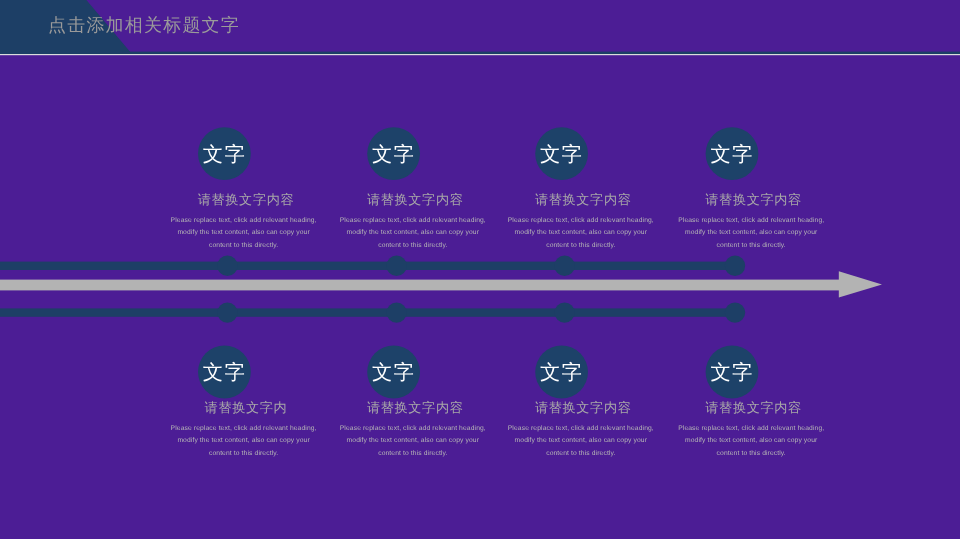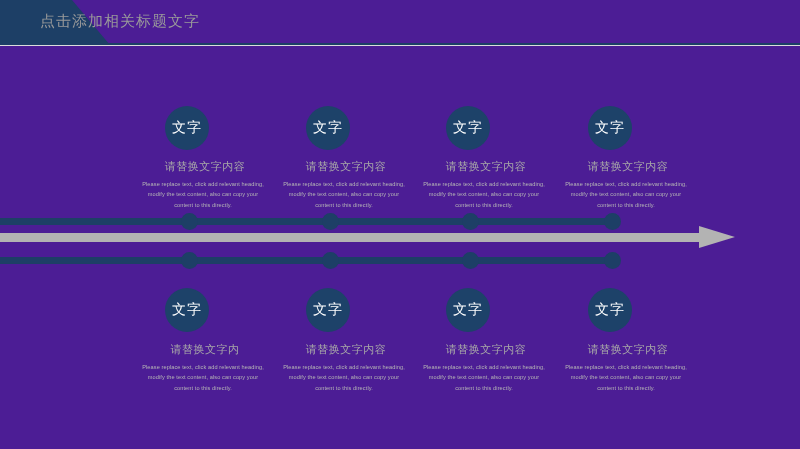--- a/index.html
+++ b/index.html
@@ -112,38 +112,38 @@
   }
   .item.top  { top: 106px; }
   .item.bottom { top: 288px; }
 
   .bubble {
     width: 44px;
     height: 44px;
     border-radius: 50%;
     background: #1d4269;
     color: #ffffff;
-    font-size: 14px;
+    font-size: 17px;
     display: flex;
     align-items: center;
     justify-content: center;
     letter-spacing: 1px;
   }
   .item.top .bubble { margin: 0 auto 0 24px; }
   .item.bottom .bubble { margin: 0 auto 0 24px; }
 
   .item-title {
     font-size: 11px;
     color: #a8a8a8;
     letter-spacing: 0.5px;
     white-space: nowrap;
     font-family: Liberation Mono, monospace;
   }
   .item.top .item-title { margin-top: 9px; }
-  .item.bottom .item-title { margin-top: 10px; }
+  .item.bottom .item-title { }
 
   .item-body {
     margin-top: 5px;
     font-size: 5.6px;
     line-height: 1.85;
     color: #b6b6b6;
     width: 124px;
     letter-spacing: 0.1px;
   }
 

